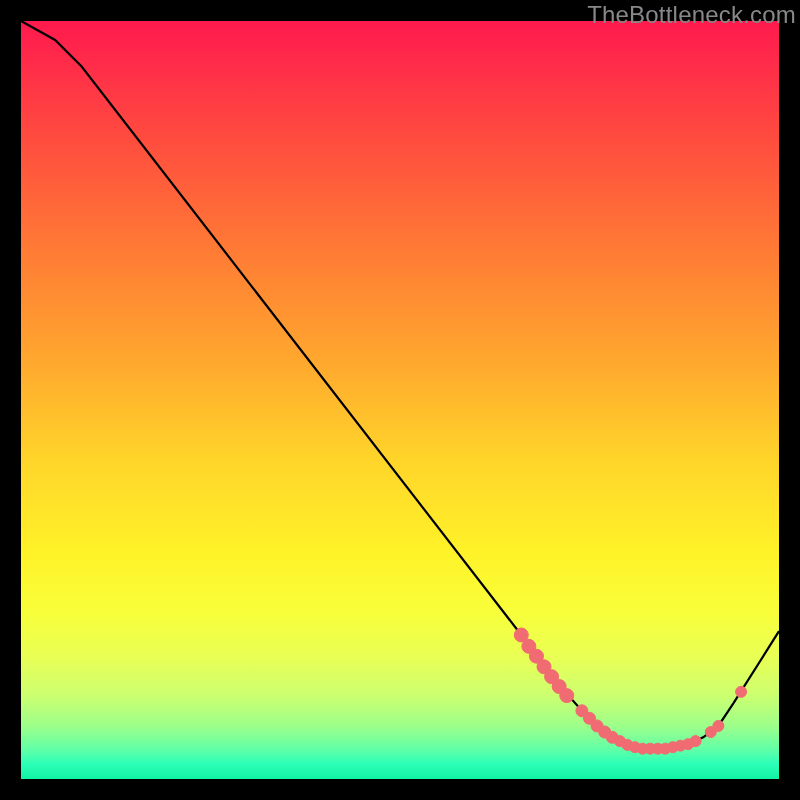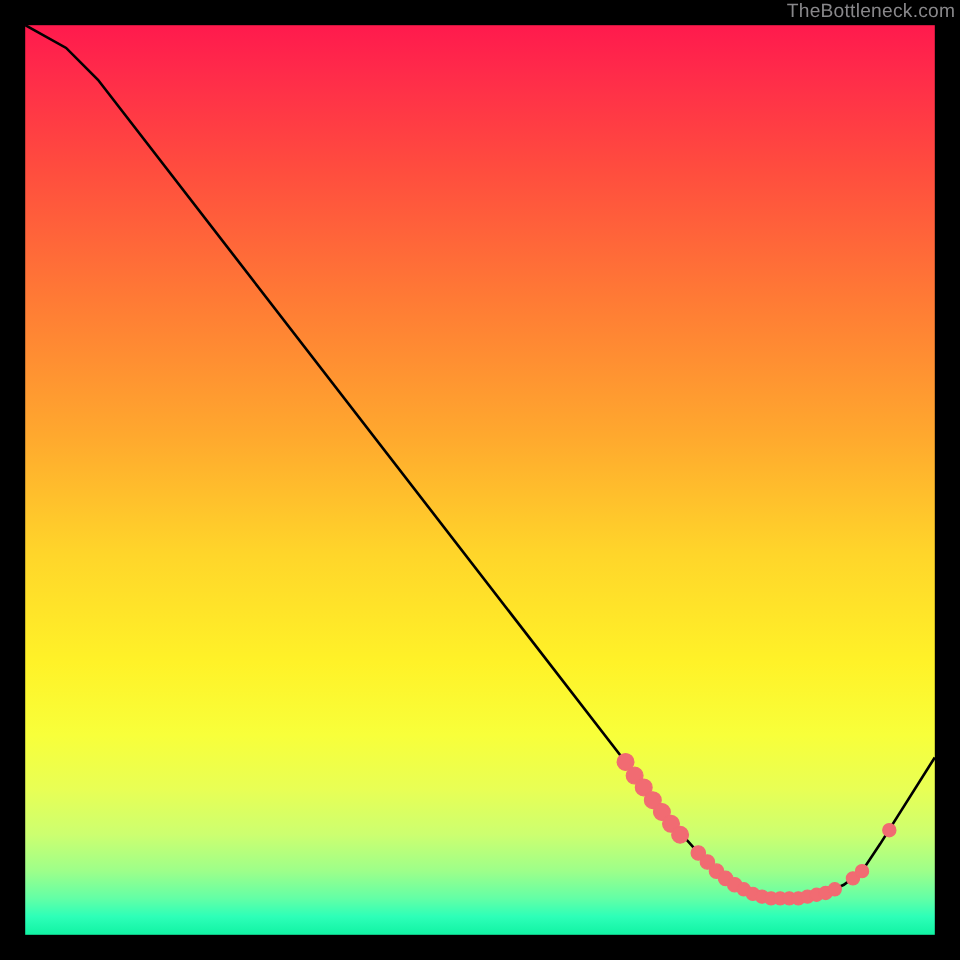--- a/index.html
+++ b/index.html
@@ -39,21 +39,21 @@
       #63ffa6 96%,
       #2dffb8 98%,
       #11f3a3 100%
     );
   }
   .watermark {
     position: absolute;
     top: 1px;
     right: 4px;
     font-family: Arial, Helvetica, sans-serif;
-    font-size: 16px;
+    font-size: 24px;
     letter-spacing: 0.2px;
     color: #88878a;
     user-select: none;
   }
   svg.curve {
     position: absolute;
     left: 21px;
     top: 21px;
     width: 758px;
     height: 758px;

